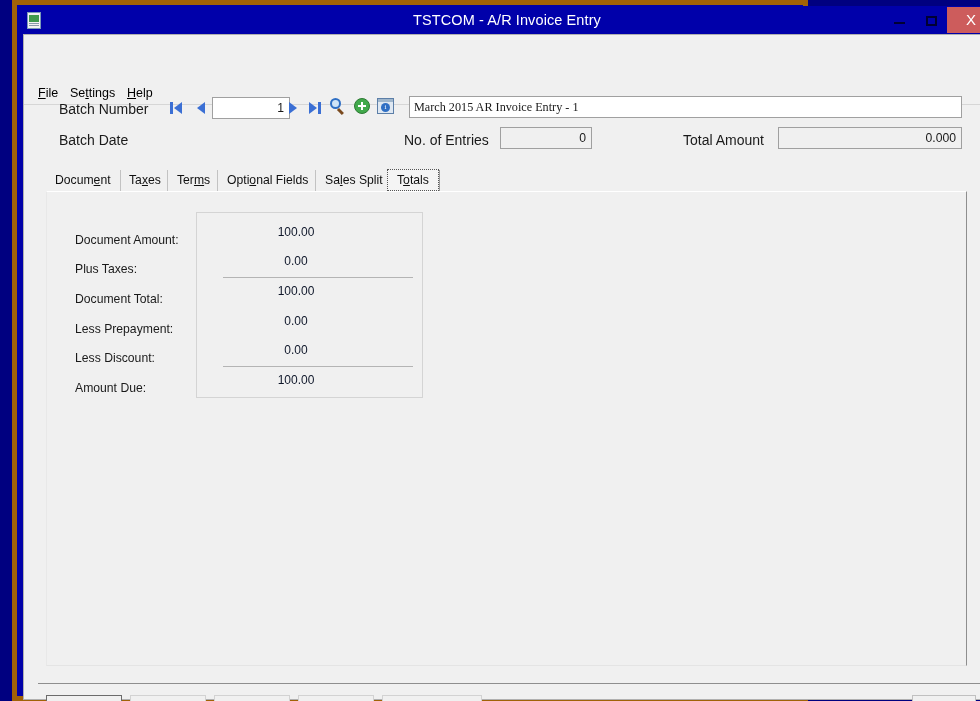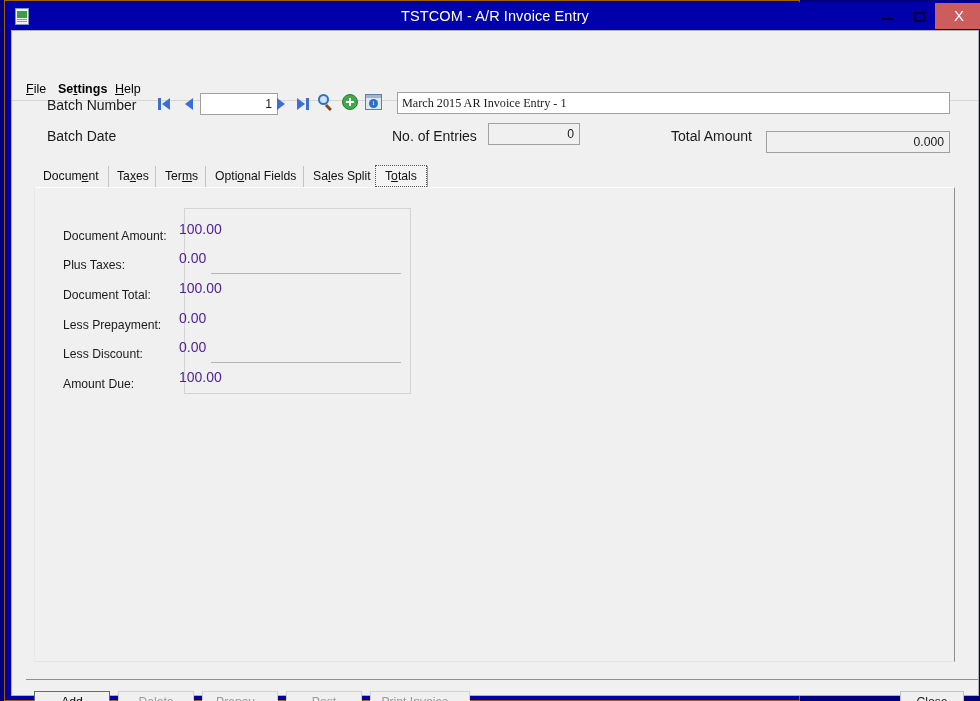--- a/index.html
+++ b/index.html
@@ -6,25 +6,25 @@
     margin: 0; padding: 0;
     width: 980px; height: 701px;
     overflow: hidden;
     background: #000080;
     font-family: "Liberation Sans", sans-serif;
   }
 
   
   #window {
     position: absolute;
-    left: 4px; top: 0;
+    left: 12px; top: 0;
     width: 796px; height: 701px;
     background: #0000a8;
     box-sizing: border-box;
-    border: 1px solid #a16207;
+    border: 5px solid #a16207;
   }
 
   
   #titlebar {
     position: absolute;
     left: 1px; top: 1px;
     width: 978px; height: 28px;
     background: #0000aa;
     color: #ffffff;
   }
@@ -111,21 +111,21 @@
   .menu-item {
     position: absolute;
     top: 3px;
     height: 17px;
     line-height: 17px;
     font-size: 12.5px;
     color: #000000;
     padding: 0 5px;
   }
   #menu-file { left: 9px; }
-  #menu-settings { left: 41px; font-weight: bold; }
+  #menu-settings { left: 41px; }
   #menu-help { left: 98px; }
   .acc { text-decoration: underline; }
 
   
   .lbl {
     position: absolute;
     font-size: 14px;
     color: #1a1a1a;
     white-space: nowrap;
   }
@@ -145,21 +145,21 @@
     height: 22px;
   }
   .field.ro { background: #f0f0f0; }
   .field.right { text-align: right; padding-right: 5px; }
   .field.left  { text-align: left;  padding-left: 4px; }
 
   #fld-batch-number { left: 188px; top: 62px; width: 78px; }
   #fld-batch-date   { left: 148px; top: 92px; width: 134px; }
   #fld-description  { left: 385px; top: 61px; width: 553px; font-family: Liberation Serif, serif; }
   #fld-no-entries   { left: 476px; top: 92px; width: 92px; }
-  #fld-total-amount { left: 754px; top: 92px; width: 184px; margin-top: 8px; }
+  #fld-total-amount { left: 754px; top: 92px; width: 184px; }
 
   
   .navbtn {
     position: absolute;
     top: 64px;
     width: 17px; height: 18px;
   }
   #nav-first { left: 146px; }
   #nav-prev  { left: 170px; }
   #nav-next  { left: 262px; }
@@ -295,23 +295,23 @@
     position: absolute;
     left: 51px;
     font-size: 12.2px;
     color: #1a1a1a;
     white-space: nowrap;
   }
   .tot-value {
     position: absolute;
     right: 589px;
     width: 210px;
-    text-align: left;
-    font-size: 14px;
-    color: #4c1d95;
+    text-align: center;
+    font-size: 12px;
+    color: #0f172a;
   }
   .tot-rule {
     position: absolute;
     left: 199px;
     width: 190px;
     height: 1px;
     background: #b4b4b4;
   }
 
   

